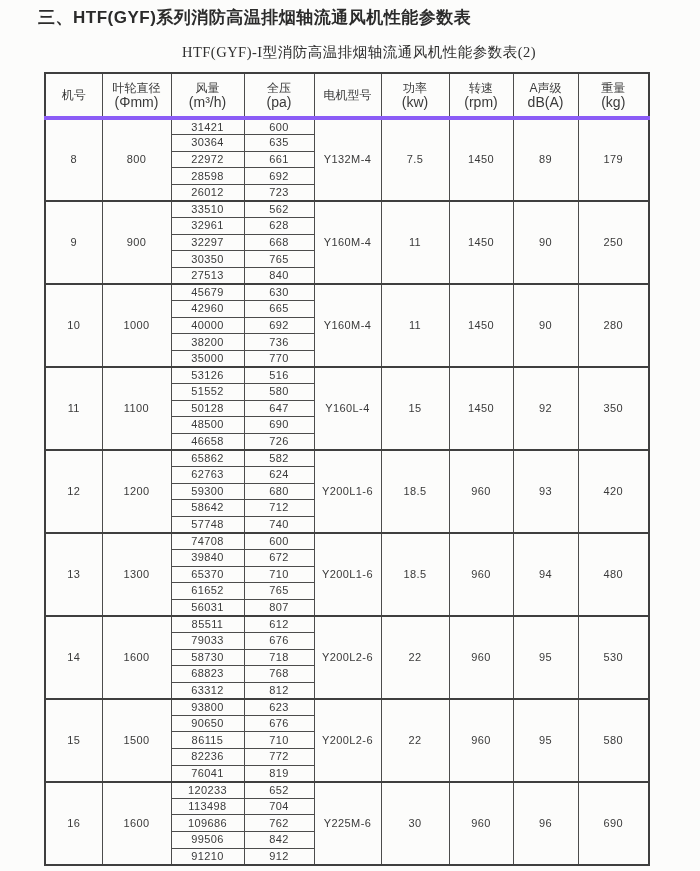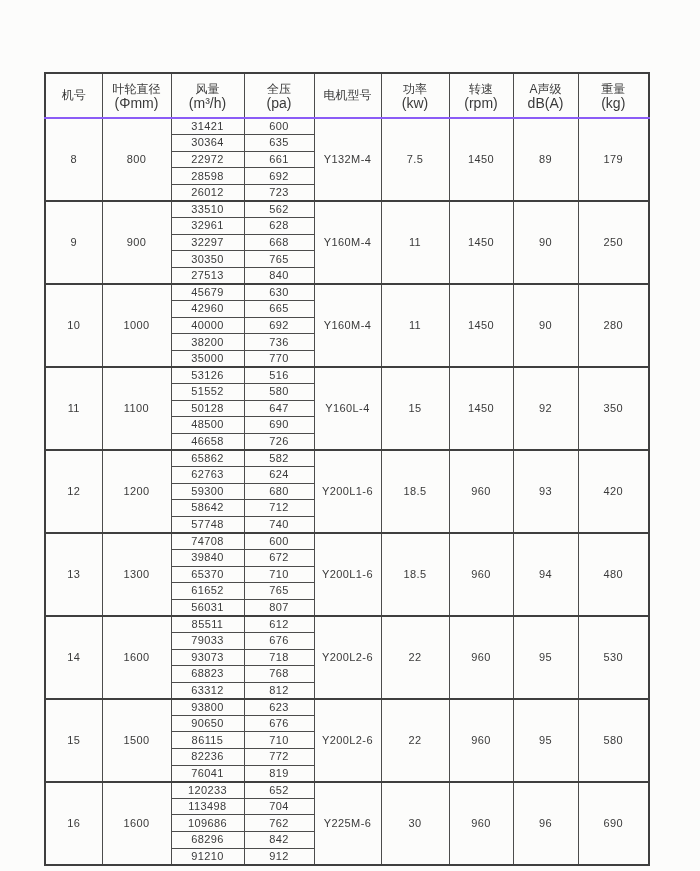--- a/index.html
+++ b/index.html
@@ -61,39 +61,41 @@
     border: 1px solid #4c4c4c;
     text-align: center;
     vertical-align: middle;
     padding: 0;
     color: #3a3a3a;
     overflow: hidden;
   }
   thead tr { height: 45px; }
   thead th {
     font-weight: 400;
-    border-bottom: 2px solid #8b5cf6;
+    border-bottom: 4px solid #8b5cf6;
     background: #fcfcfb;
   }
   thead th .h1 { font-size: 12px; line-height: 15px; }
   thead th .h2 { font-size: 14px; line-height: 13px; }
   tbody tr { height: 16.6px; }
   tbody td {
     font-size: 11px;
     letter-spacing: 0.4px;
     line-height: 1;
   }
   tbody tr.group-start td { border-top: 2px solid #3f3f3f; }
 </style>
 </head>
 <body>
 
 <div class="page">
 
-
+  <h1 class="doc-title">三、HTF(GYF)系列消防高温排烟轴流通风机性能参数表</h1>
+
+  <div class="doc-subtitle">HTF(GYF)-I型消防高温排烟轴流通风机性能参数表(2)</div>
 
   <table class="params">
     <colgroup>
       <col class="c-model">
         <col class="c-diameter">
         <col class="c-airflow">
       <col class="c-pressure">
         <col class="c-motor">
         <col class="c-power">
       <col class="c-speed">
@@ -310,21 +312,21 @@
           <td rowspan="5">22</td>
           <td rowspan="5">960</td>
           <td rowspan="5">95</td>
           <td rowspan="5">530</td>
         </tr>
         <tr>
           <td>79033</td>
           <td>676</td>
         </tr>
         <tr>
-          <td>93073</td>
+          <td>58730</td>
           <td>718</td>
         </tr>
         <tr>
           <td>68823</td>
           <td>768</td>
         </tr>
         <tr>
           <td>63312</td>
           <td>812</td>
         </tr>
@@ -368,21 +370,21 @@
         </tr>
         <tr>
           <td>113498</td>
           <td>704</td>
         </tr>
         <tr>
           <td>109686</td>
           <td>762</td>
         </tr>
         <tr>
-          <td>68296</td>
+          <td>99506</td>
           <td>842</td>
         </tr>
         <tr>
           <td>91210</td>
           <td>912</td>
         </tr>
       </tbody>
   </table>
 
 </div>

